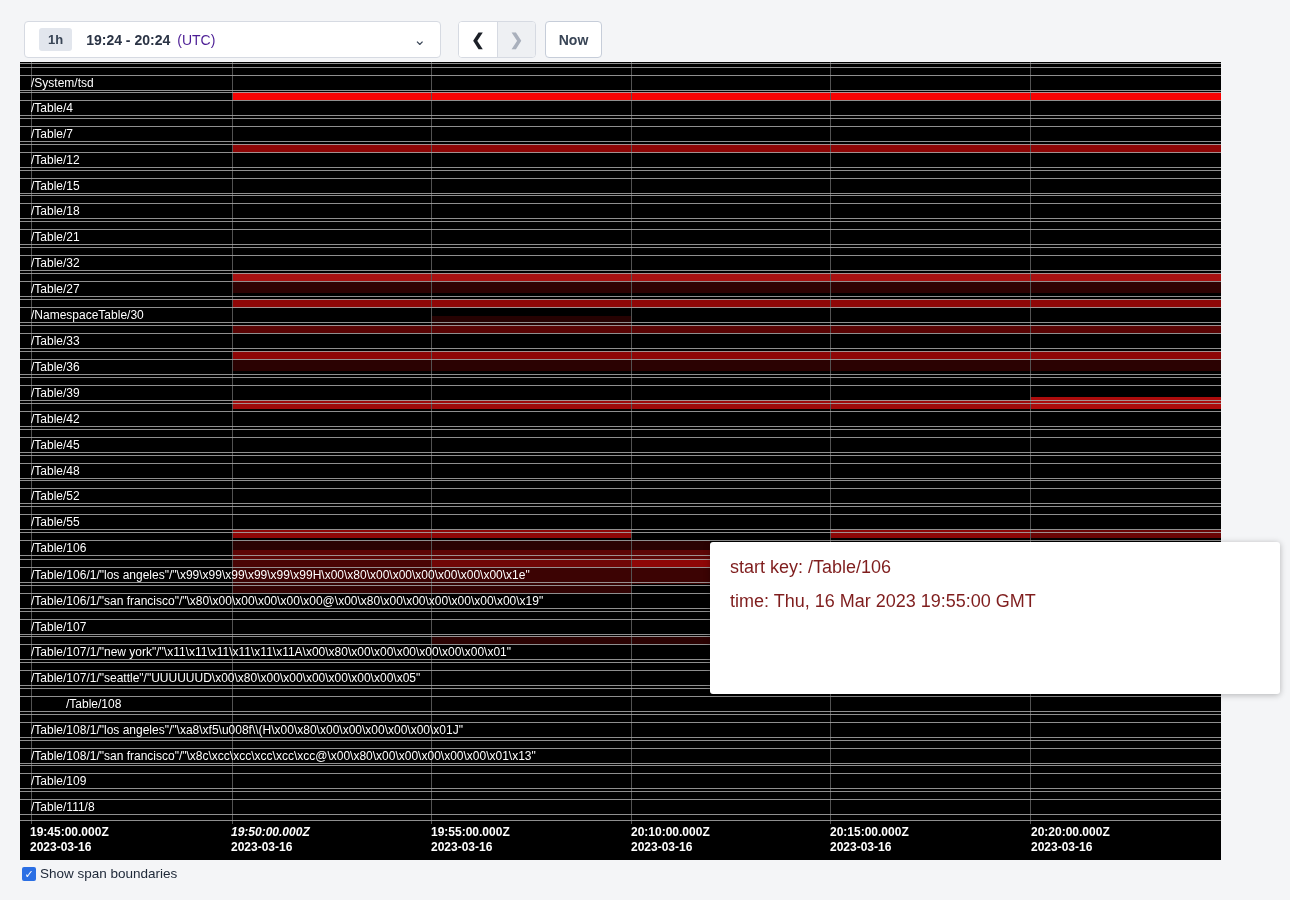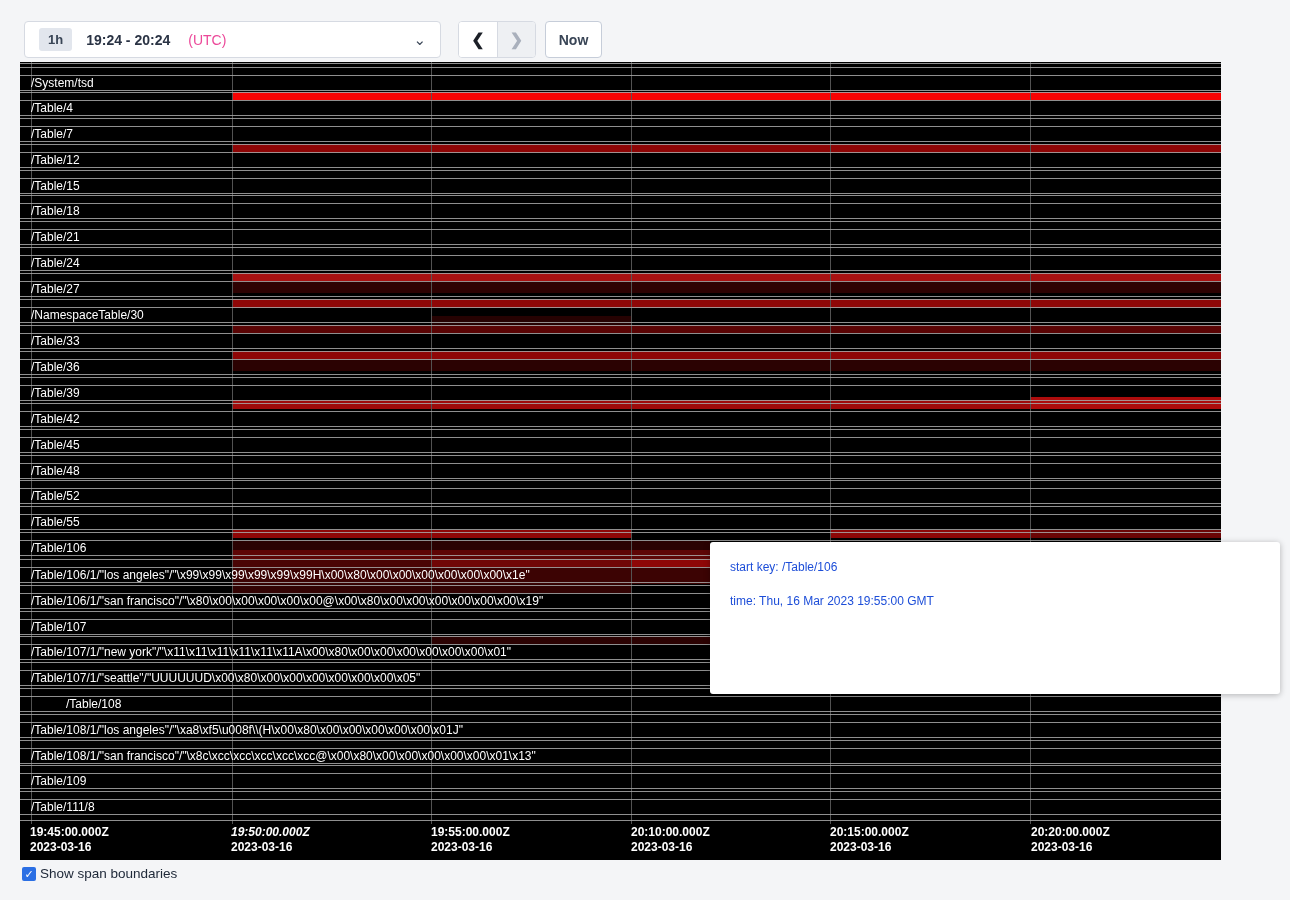--- a/index.html
+++ b/index.html
@@ -12,21 +12,21 @@
   .time-select {
     position:absolute; left:24px; top:21px; width:417px; height:37px;
     background:#fff; border:1px solid #d6dae2; border-radius:4px;
     display:flex; align-items:center; padding:0 14px; cursor:pointer;
   }
   .time-chip {
     background:#e2e6ed; color:#394556; font-size:13px; font-weight:700;
     padding:4px 9px; border-radius:3px; margin-right:14px;
   }
   .range-text { font-size:14px; font-weight:700; color:#2a3344; }
-  .range-suffix { font-size:14px; color:#ec4899; margin-left:18px; }
+  .range-suffix { font-size:14px; color:#4c1d95; margin-left:7px; }
   .caret { margin-left:auto; color:#394556; font-size:15px; line-height:10px; }
   .arrow-group {
     position:absolute; left:458px; top:21px; height:37px; display:flex;
     border-radius:4px; overflow:hidden; border:1px solid #d6dae2; background:#fff;
   }
   .arrow-btn {
     width:38px; height:100%; display:flex; align-items:center; justify-content:center;
     font-size:16px; font-weight:700; background:#fff; border:none; cursor:pointer;
     color:#1b1f27;
   }
@@ -50,21 +50,21 @@
   .axis-time, .axis-date {
     position:absolute; color:#fff; font-size:12px; font-weight:700; white-space:nowrap; z-index:5;
   }
   
   .tooltip {
     position:absolute; left:710px; top:542px; width:570px; height:152px;
     background:#fff; border-radius:3px; box-shadow:0 1px 6px rgba(0,0,0,0.28);
     padding:8px 0 8px 20px; z-index:20; overflow:hidden;
   }
   .tooltip-line {
-    font-size:12px; color:#1d4ed8; line-height:34px; height:34px; white-space:nowrap;
+    font-size:18px; color:#7f1d1d; line-height:34px; height:34px; white-space:nowrap;
   }
   
   .footer { position:absolute; left:22px; top:866px; display:flex; align-items:center; z-index:5; }
   .checkbox {
     width:14px; height:14px; background:#2b6fe4; border-radius:2px;
     color:#fff; font-size:11px; line-height:14px; text-align:center; cursor:pointer;
     display:inline-block;
   }
   .checkbox-label { font-size:13.5px; color:#202a3a; margin-left:4px; cursor:pointer; }
 </style>
@@ -210,21 +210,21 @@
       <div class="hline" style="top: 791px;"></div>
       <div class="hline" style="top: 799px;"></div>
       <div class="hline" style="top: 814px;"></div>
       <div class="row-label" style="left: 31px; top: 76px;">/System/tsd</div>
       <div class="row-label" style="left: 31px; top: 101px;">/Table/4</div>
       <div class="row-label" style="left: 31px; top: 127px;">/Table/7</div>
       <div class="row-label" style="left: 31px; top: 153px;">/Table/12</div>
       <div class="row-label" style="left: 31px; top: 179px;">/Table/15</div>
       <div class="row-label" style="left: 31px; top: 204px;">/Table/18</div>
       <div class="row-label" style="left: 31px; top: 230px;">/Table/21</div>
-      <div class="row-label" style="left: 31px; top: 256px;">/Table/24</div>
+      <div class="row-label" style="left: 31px; top: 256px;">/Table/32</div>
       <div class="row-label" style="left: 31px; top: 282px;">/Table/27</div>
       <div class="row-label" style="left: 31px; top: 308px;">/NamespaceTable/30</div>
       <div class="row-label" style="left: 31px; top: 334px;">/Table/33</div>
       <div class="row-label" style="left: 31px; top: 360px;">/Table/36</div>
       <div class="row-label" style="left: 31px; top: 386px;">/Table/39</div>
       <div class="row-label" style="left: 31px; top: 412px;">/Table/42</div>
       <div class="row-label" style="left: 31px; top: 438px;">/Table/45</div>
       <div class="row-label" style="left: 31px; top: 464px;">/Table/48</div>
       <div class="row-label" style="left: 31px; top: 489px;">/Table/52</div>
       <div class="row-label" style="left: 31px; top: 515px;">/Table/55</div>

